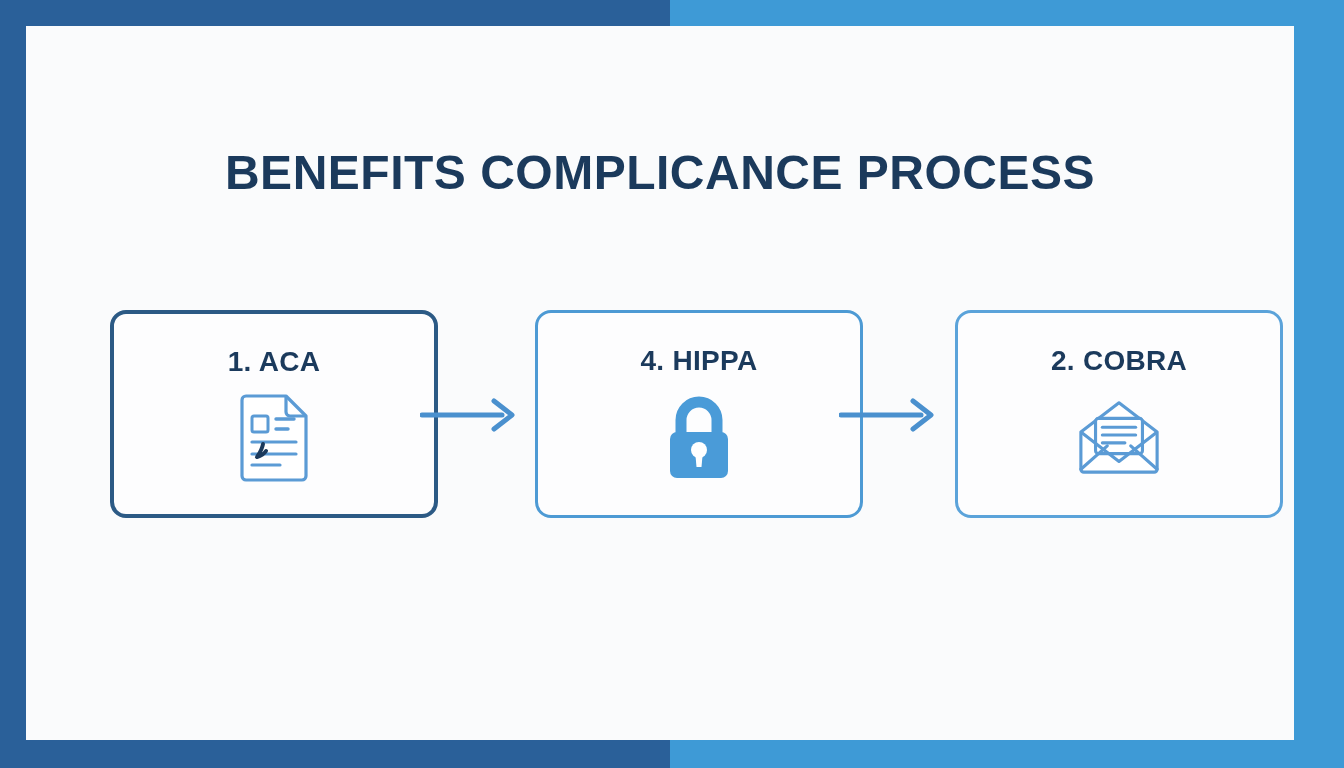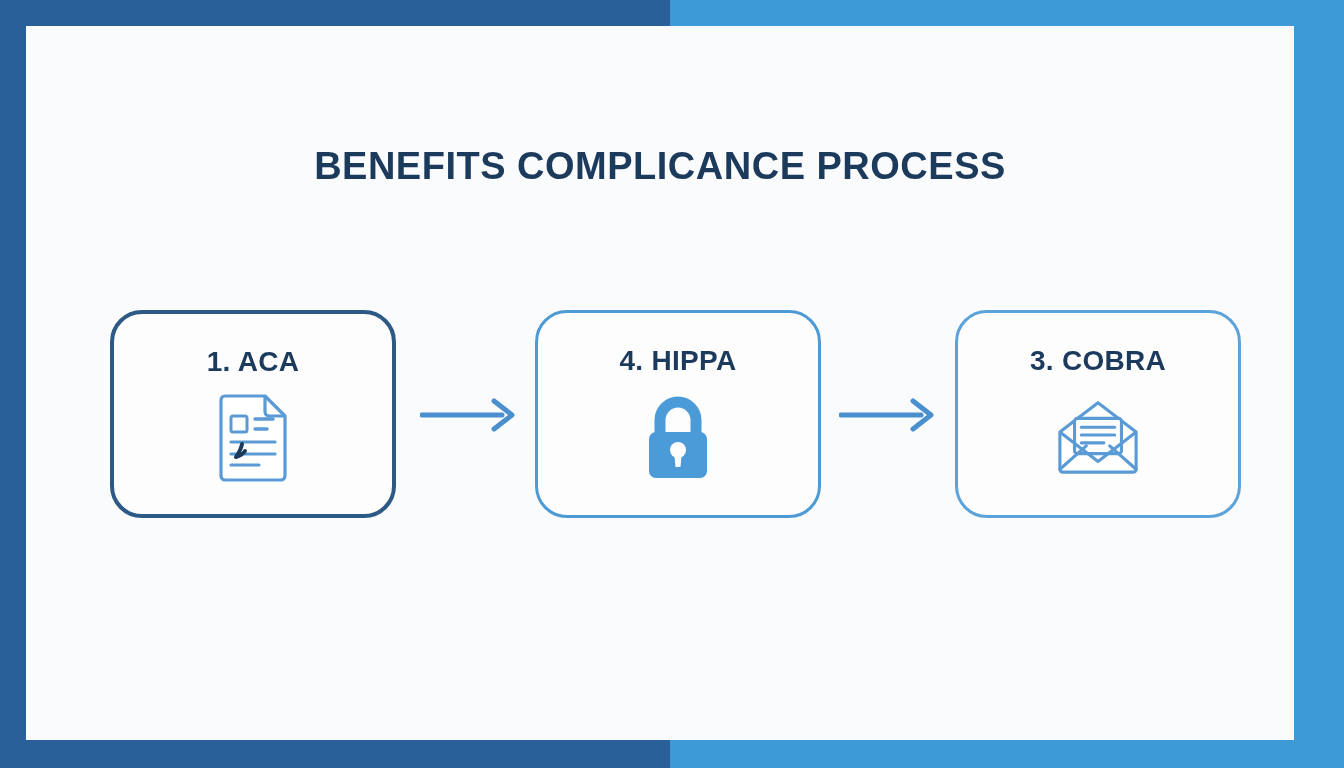--- a/index.html
+++ b/index.html
@@ -49,43 +49,43 @@
     background: #FAFBFC;
   }
 
   
   #title {
     position: absolute;
     left: 0;
     top: 119px;
     width: 1268px;
     text-align: center;
-    font-size: 38px;
+    font-size: 48px;
     font-weight: bold;
     letter-spacing: 0.5px;
     color: #1B3A5C;
     white-space: nowrap;
   }
 
   
   #flow {
     position: absolute;
     left: 0;
     top: 284px;
     width: 1268px;
     height: 208px;
   }
 
   .card {
     position: absolute;
     top: 0;
-    width: 286px;
+    width: 328px;
     height: 208px;
     box-sizing: border-box;
-    border-radius: 32px;
+    border-radius: 16px;
     background: #FDFDFE;
     border: 3px solid #5B9BD5;
     display: flex;
     flex-direction: column;
     align-items: center;
   }
   .card.card-1 { left: 84px;  border-color: #2C5A85; border-width: 4px; }
   .card.card-2 { left: 509px; border-color: #4D9AD4; }
   .card.card-3 { left: 929px; border-color: #5BA3DA; }
 
@@ -169,21 +169,21 @@
       </div>
 
       <div class="arrow arrow-2">
         <svg width="102" height="34" viewBox="0 0 102 34" fill="none">
           <line x1="2" y1="17" x2="82" y2="17" stroke="#4A90CE" stroke-width="5" stroke-linecap="round"></line>
           <polyline points="74,3 92,17 74,31" stroke="#4A90CE" stroke-width="5" fill="none" stroke-linecap="round" stroke-linejoin="round"></polyline>
         </svg>
       </div>
 
       <div class="card card-3" style="border-color: rgb(91, 163, 218);">
-        <div class="card-title">3. COBRA</div>
+        <div class="card-title">2. COBRA</div>
         <div class="card-icon">
           <svg width="88" height="82" viewBox="0 0 88 82" fill="none">
             <path d="M5 36 L44 6 L83 36 V74 A3 3 0 0 1 80 77 H8 A3 3 0 0 1 5 74 Z" stroke="#5B9BD5" stroke-width="3.2" fill="#FFFFFF" stroke-linejoin="round"></path>
             <rect x="20" y="22" width="48" height="36" rx="3" stroke="#5B9BD5" stroke-width="3.2" fill="#FFFFFF"></rect>
             <line x1="27" y1="31" x2="61" y2="31" stroke="#5B9BD5" stroke-width="3.2" stroke-linecap="round"></line>
             <line x1="27" y1="39" x2="61" y2="39" stroke="#5B9BD5" stroke-width="3.2" stroke-linecap="round"></line>
             <line x1="27" y1="47" x2="50" y2="47" stroke="#5B9BD5" stroke-width="3.2" stroke-linecap="round"></line>
             <path d="M5 36 L44 66 L83 36" stroke="#5B9BD5" stroke-width="3.2" fill="none" stroke-linejoin="round"></path>
             <path d="M5 74 L32 50" stroke="#5B9BD5" stroke-width="3.2" stroke-linecap="round"></path>
             <path d="M83 74 L56 50" stroke="#5B9BD5" stroke-width="3.2" stroke-linecap="round"></path>

